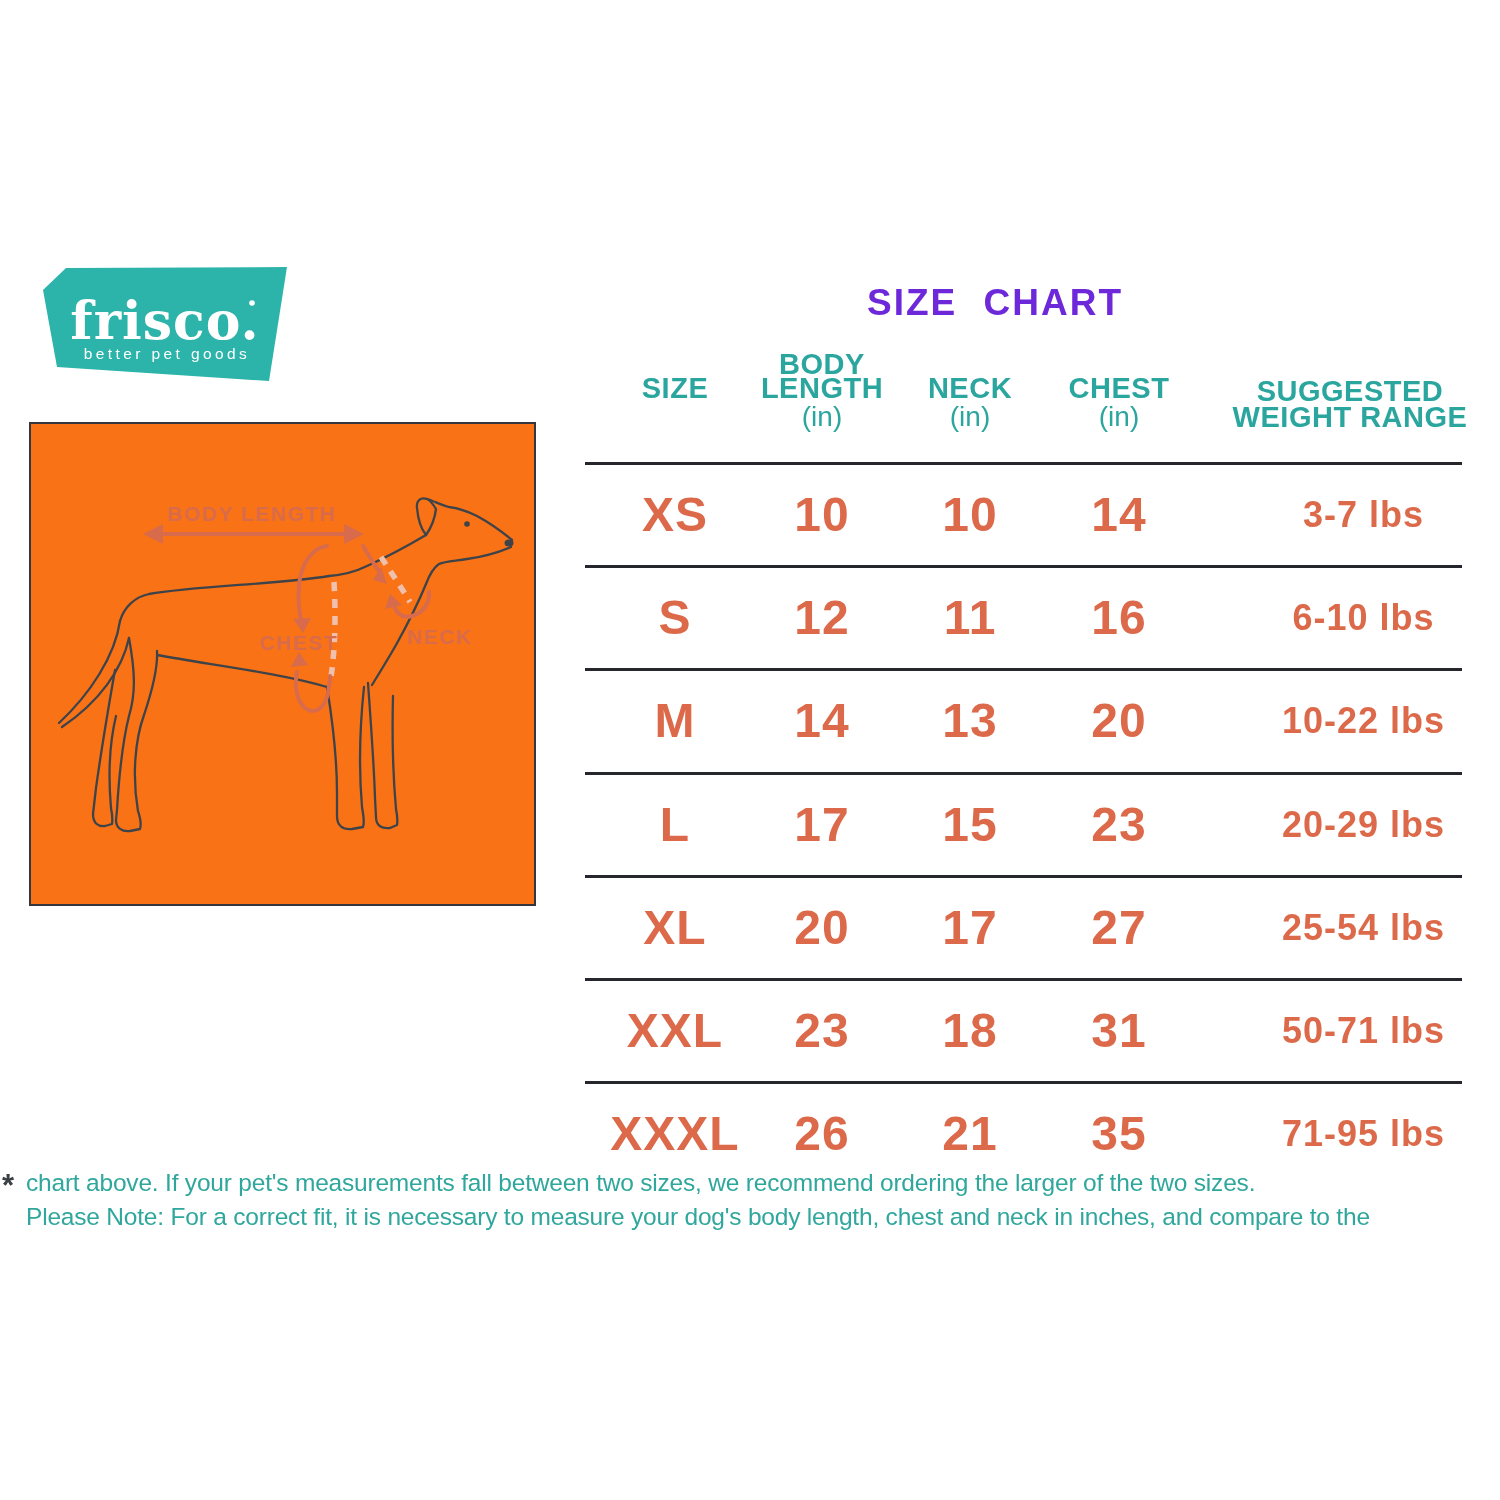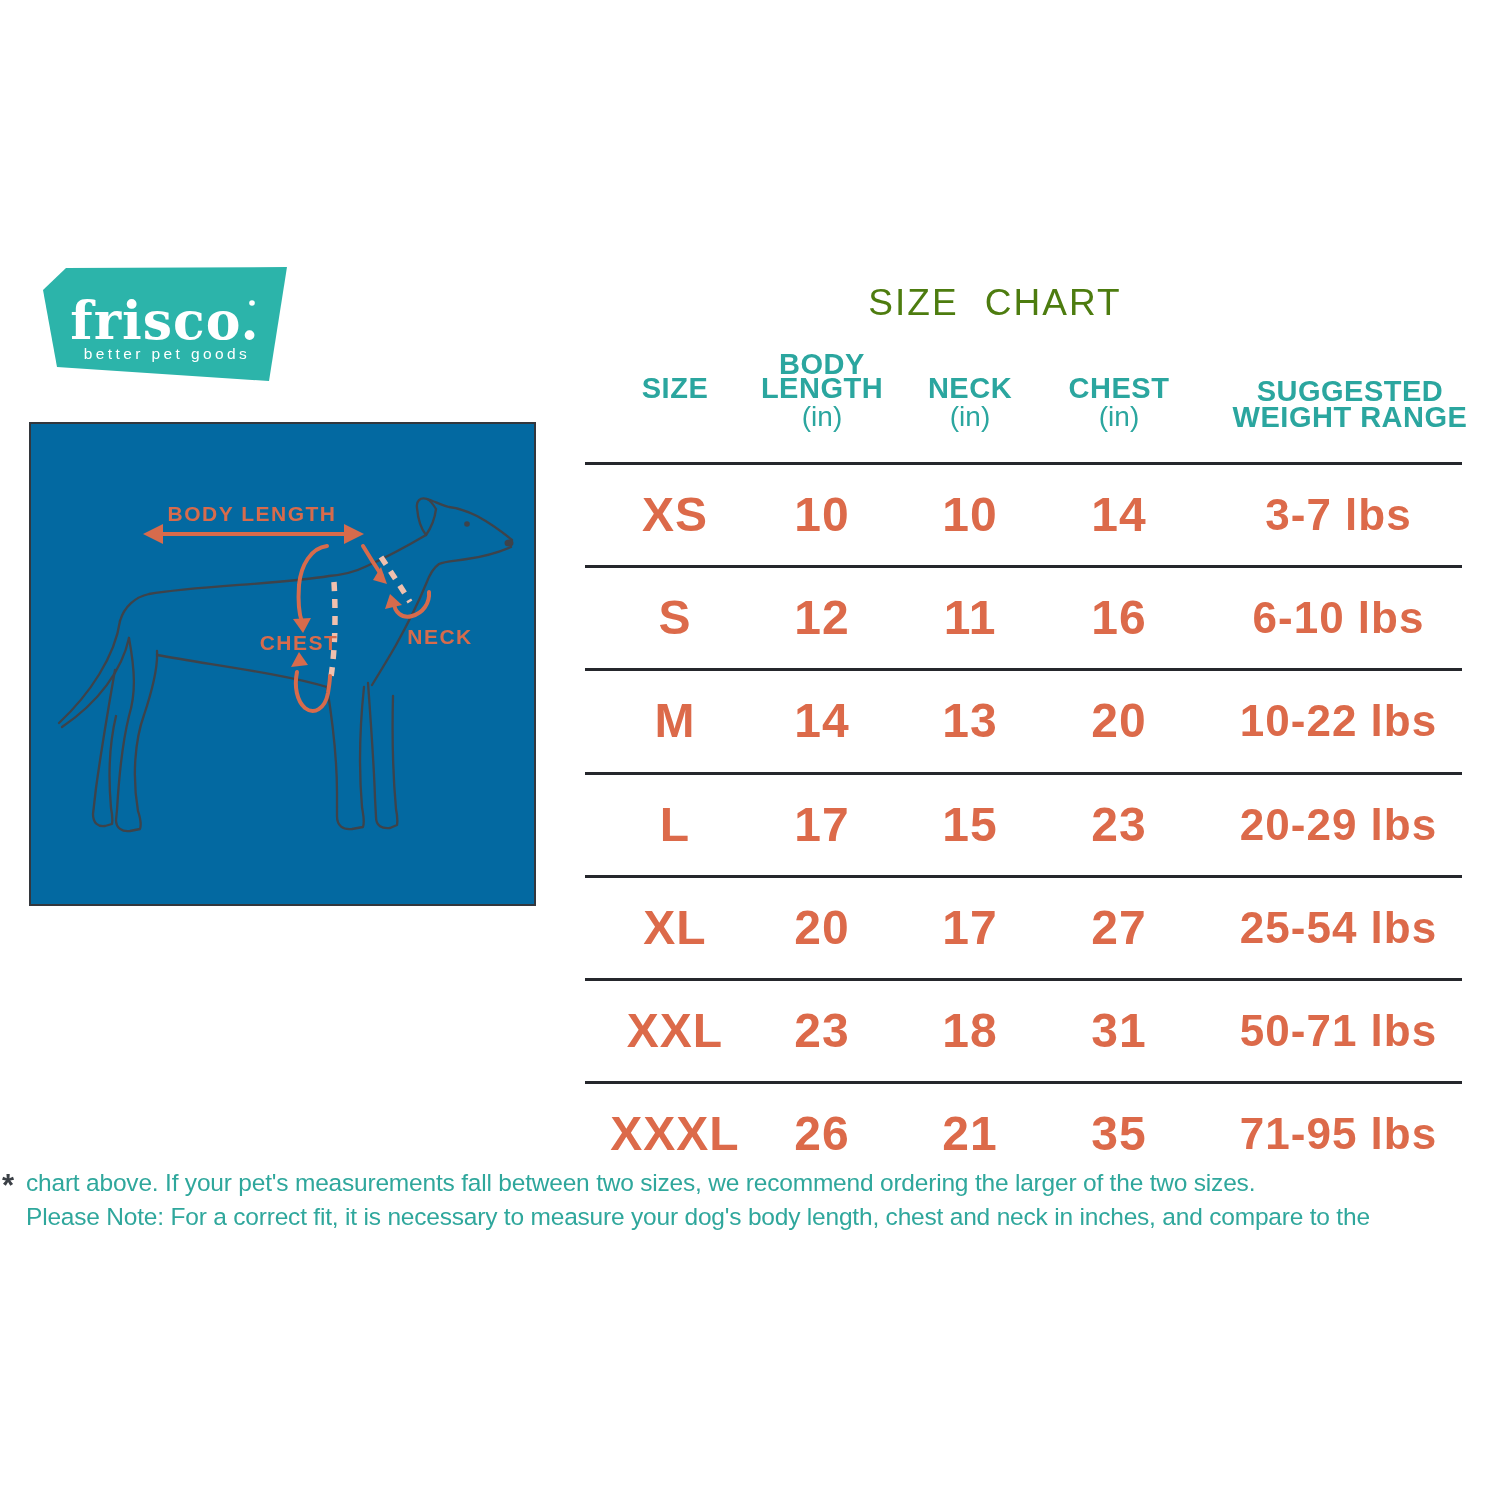--- a/index.html
+++ b/index.html
@@ -6,27 +6,27 @@
   html,body { background:#fff; }
   body { font-family:"Liberation Sans", sans-serif; }
   #stage {
     position:relative; width:1500px; height:1500px; background:#fff; overflow:hidden;
   }
   
   #logo { position:absolute; left:39px; top:263px; width:250px; height:122px; }
   
   #diagram-box {
     position:absolute; left:29px; top:422px; width:507px; height:484px;
-    border:2px solid #33373d; background:#0369a1;
+    border:2px solid #33373d; background:#f97316;
   }
   #diagram-box svg { position:absolute; left:0; top:0; }
   
   #title {
     position:absolute; left:745px; top:282px; width:500px;
-    text-align:center; font-size:37px; font-weight:normal; color:#4d7c0f;
+    text-align:center; font-size:37px; font-weight:bold; color:#6d28d9;
     letter-spacing:2px; word-spacing:14px;
   }
   
   .hdr {
     position:absolute; width:180px; text-align:center;
     color:#2ba69f; font-weight:bold; font-size:29px; line-height:24px; letter-spacing:0.5px;
   }
   .hdr .in { display:block; font-weight:normal; font-size:28px; margin-top:5px; letter-spacing:0; }
   #hdr-size   { left:585px; top:376px; }
   #hdr-body   { left:732px; top:352px; }
@@ -37,21 +37,21 @@
   #rows { position:absolute; left:585px; top:462px; width:877px; }
   .trow { position:relative; height:103.2px; border-top:3px solid #25272c; }
   .cell {
     position:absolute; top:0; height:100px; line-height:100px; text-align:center;
     color:#dc6a4a; font-weight:bold; font-size:48px; letter-spacing:1px;
   }
   .c-size   { left:0;     width:180px; }
   .c-body   { left:147px; width:180px; }
   .c-neck   { left:295px; width:180px; }
   .c-chest  { left:444px; width:180px; }
-  .c-weight { left:630px; width:247px; font-size:44px; }
+  .c-weight { left:655px; width:247px; font-size:36px; }
   
   #footnote { position:absolute; left:2px; top:1166px; width:1496px; }
   #fn-star {
     position:absolute; left:0; top:2px; font-size:31px; font-weight:bold; color:#3b4046;
   }
   #fn-text {
     margin-left:24px; color:#2fa79c; font-size:24.5px; line-height:33.5px; letter-spacing:-0.2px;
   }
   #fn-text span { display:block; white-space:nowrap; }
   svg text { font-family:"Liberation Sans", sans-serif; }

